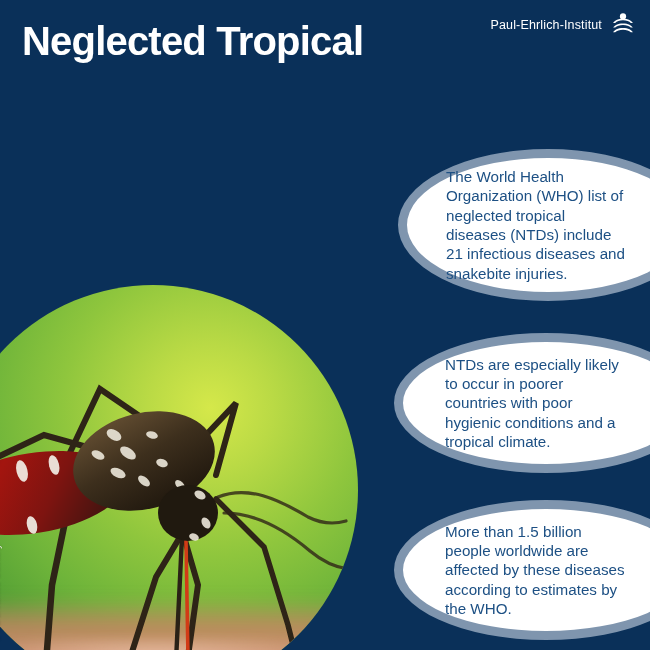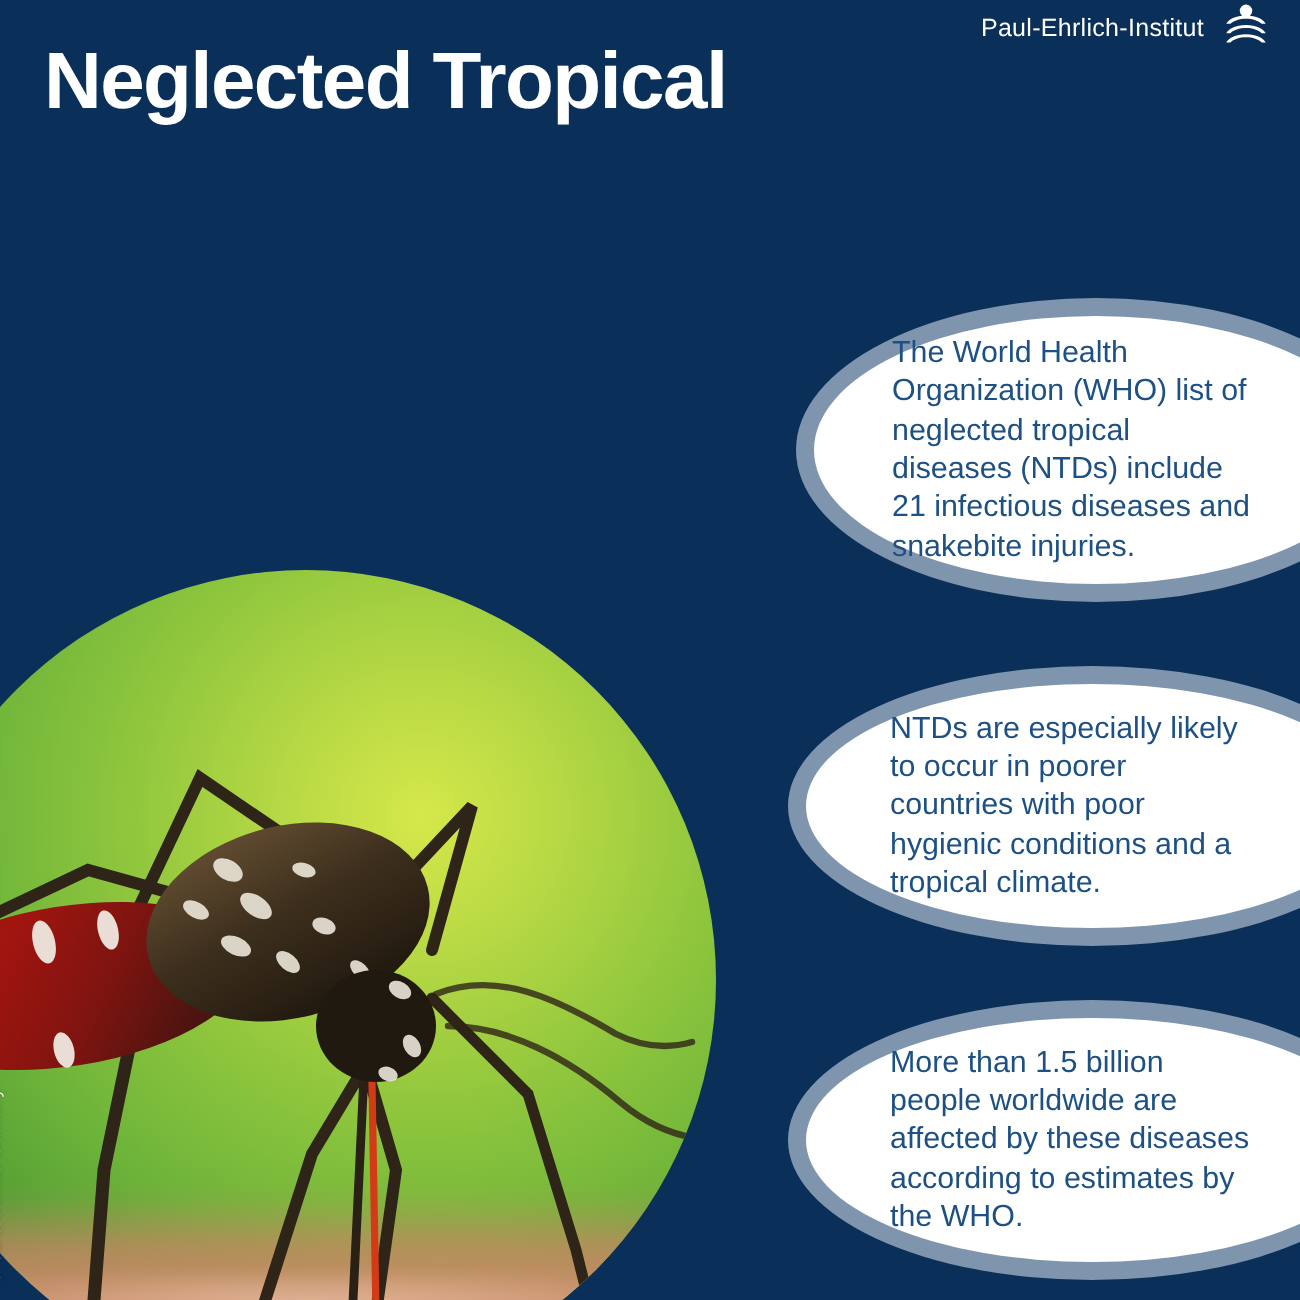--- a/index.html
+++ b/index.html
@@ -13,21 +13,21 @@
     height: 650px;
     background: #0a3059;
     overflow: hidden;
     font-family: "Liberation Sans", sans-serif;
     -webkit-font-smoothing: antialiased;
   }
 
   
   .brand {
     position: absolute;
-    top: 1px;
+    top: 12px;
     right: 14px;
     display: flex;
     align-items: center;
     gap: 8px;
     z-index: 40;
   }
   .brand-name {
     color: #ffffff;
     font-size: 12.5px;
     letter-spacing: 0.15px;

